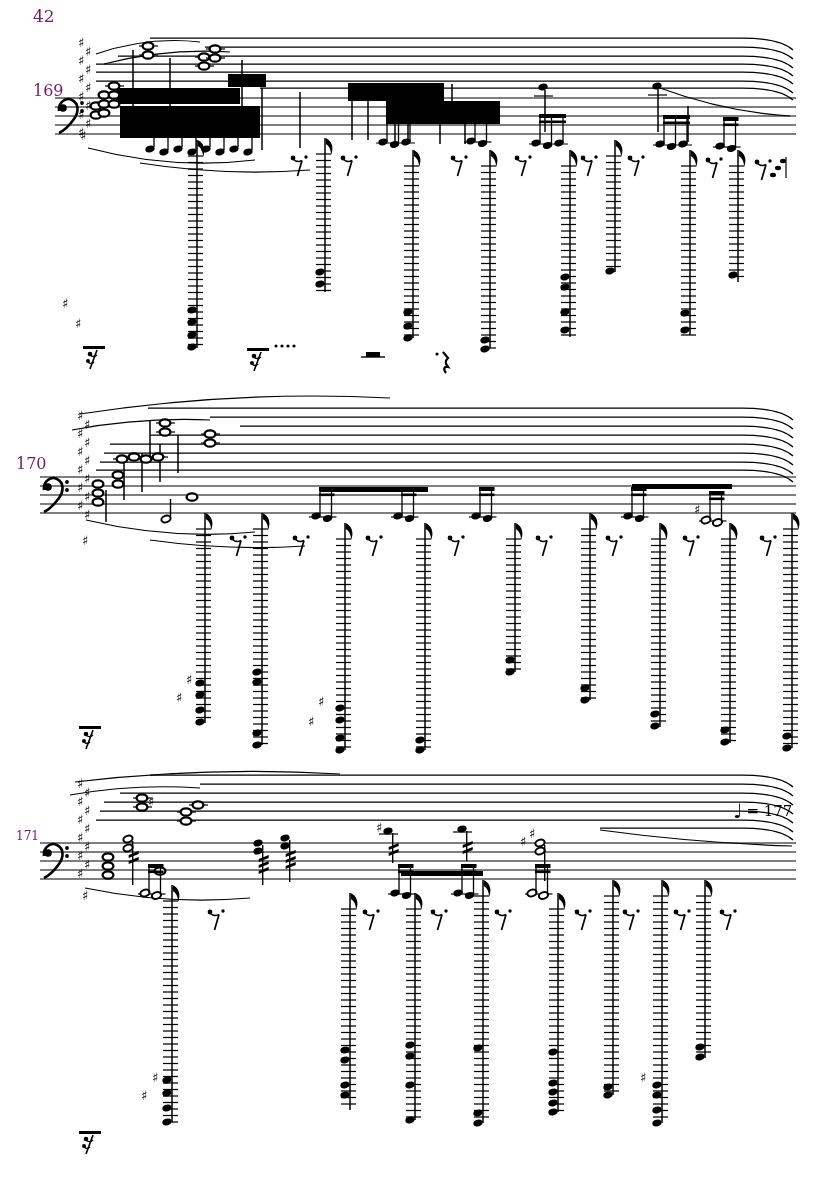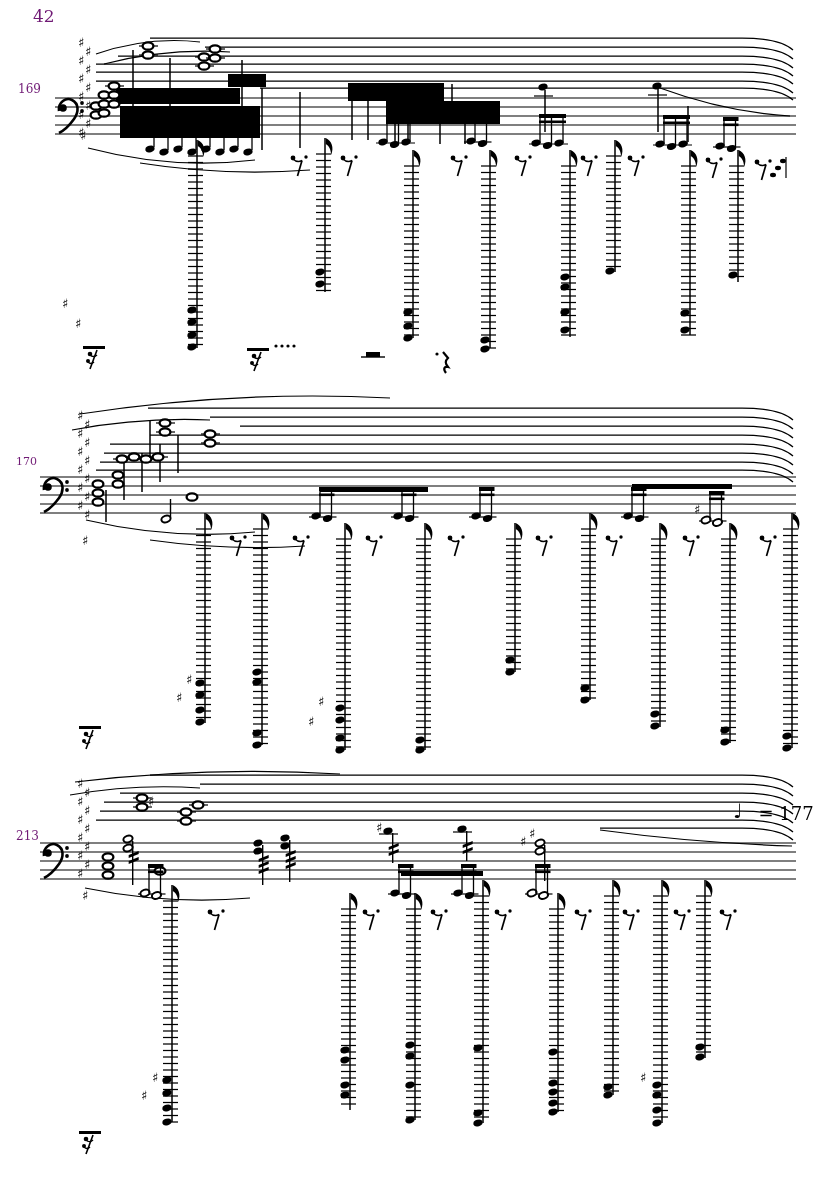--- a/index.html
+++ b/index.html
@@ -2,21 +2,21 @@
 <html><head>
 <meta charset="utf-8">
 <style>
   html,body{margin:0;padding:0;background:#e8e8e8;}
   .page{position:relative;width:835px;height:1181px;background:#ffffff;overflow:hidden;
         font-family:"DejaVu Serif", serif;}
   .num{position:absolute;color:#701a75;font-family:"DejaVu Serif",serif;line-height:1;}
   #score-svg{position:absolute;left:0;top:0;}
   .tempo{position:absolute;color:#000;display:flex;align-items:flex-start;gap:4px;}
   .tempo .note{font-family:"DejaVu Sans",sans-serif;font-size:20px;line-height:1;}
-  .tempo .eq{font-family:"DejaVu Serif",serif;font-size:18px;line-height:1.4;margin-left:12px;}
+  .tempo .eq{font-family:"DejaVu Serif",serif;font-size:15px;line-height:1.4;}
 </style>
 </head>
 <body>
 
 <div class="page">
   <svg id="score-svg" width="835" height="1181" viewBox="0 0 835 1181">
       <g>
         <line x1="55" y1="98" x2="796" y2="98" stroke="#000000" stroke-width="1.15"></line>
         <line x1="55" y1="107" x2="796" y2="107" stroke="#000000" stroke-width="1.15"></line>
         <line x1="55" y1="116" x2="796" y2="116" stroke="#000000" stroke-width="1.15"></line>
@@ -1469,21 +1469,21 @@
           <path d="M 86 1140 C 88 1142 91 1142 93 1140" fill="none" stroke="#000000" stroke-width="1.4"></path>
           <circle cx="84" cy="1146" r="2" fill="#000000"></circle>
           <path d="M 84 1147 C 86 1149 88 1149 90 1147" fill="none" stroke="#000000" stroke-width="1.4"></path>
           <line x1="93" y1="1135" x2="86" y2="1154" stroke="#000000" stroke-width="1.6"></line>
         </g>
       </g>
     </svg>
 
   <div class="num" style="left:33px;top:8px;font-size:17px">42</div>
 
-  <div class="num" style="left:18px;top:83px;font-size:12px">169</div>
-  <div class="num" style="left:16px;top:456px;font-size:11px">170</div>
-  <div class="num" style="left:16px;top:830px;font-size:12px">213</div>
+  <div class="num" style="left:33px;top:83px;font-size:16px">169</div>
+  <div class="num" style="left:16px;top:456px;font-size:16px">170</div>
+  <div class="num" style="left:16px;top:830px;font-size:12px">171</div>
 
   <div class="tempo" style="left:733px;top:801px">
     <span class="note">♩</span>
     <span class="eq">= 177</span>
   </div>
 </div>
 
 </body></html>

